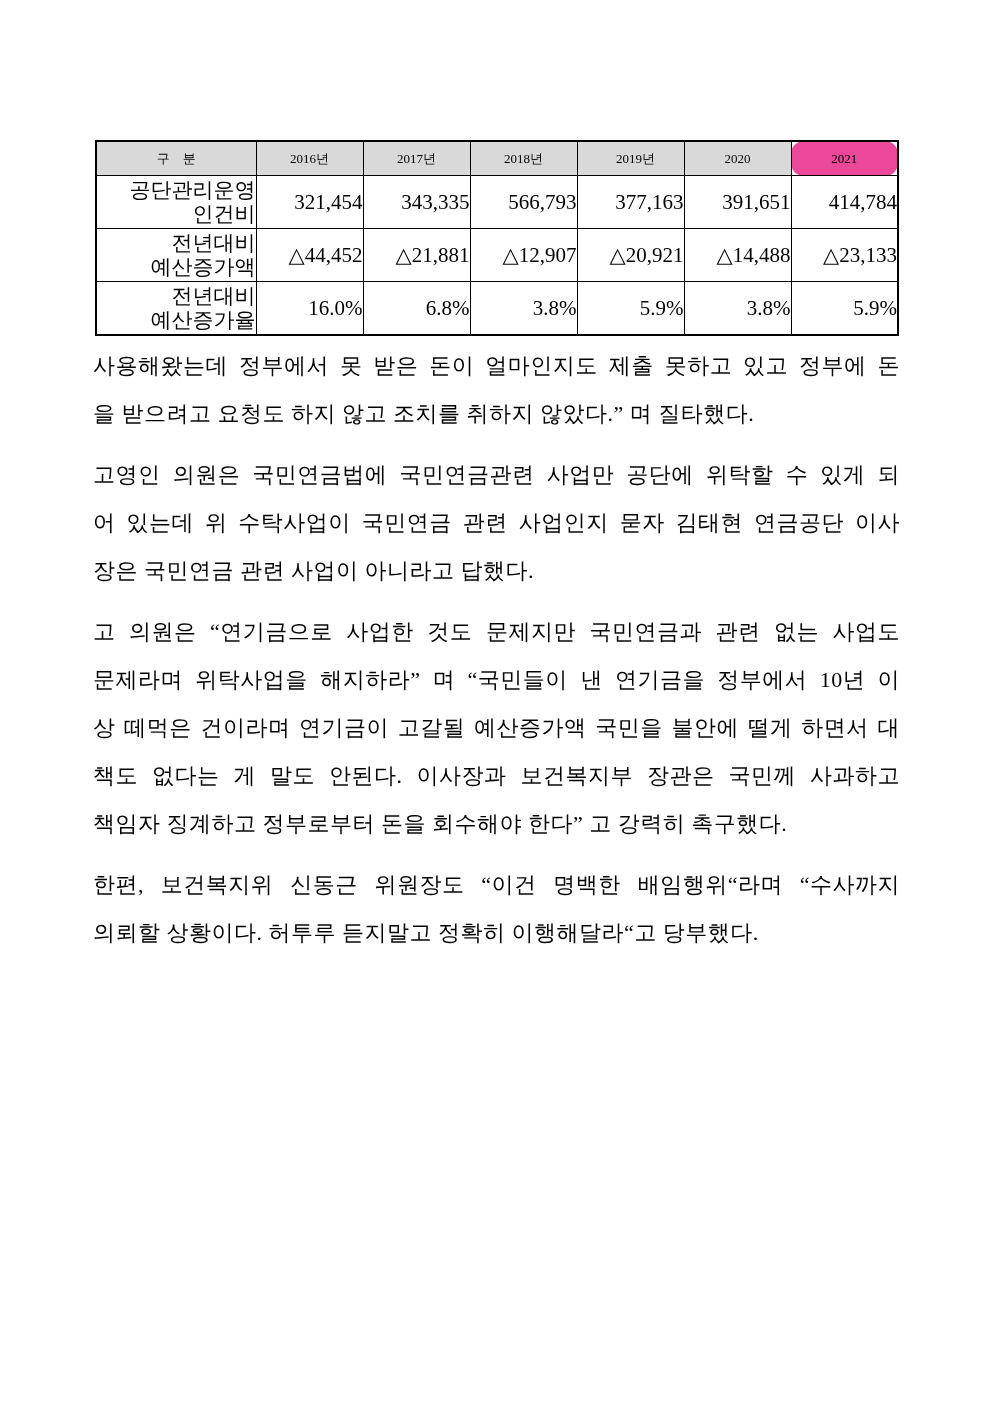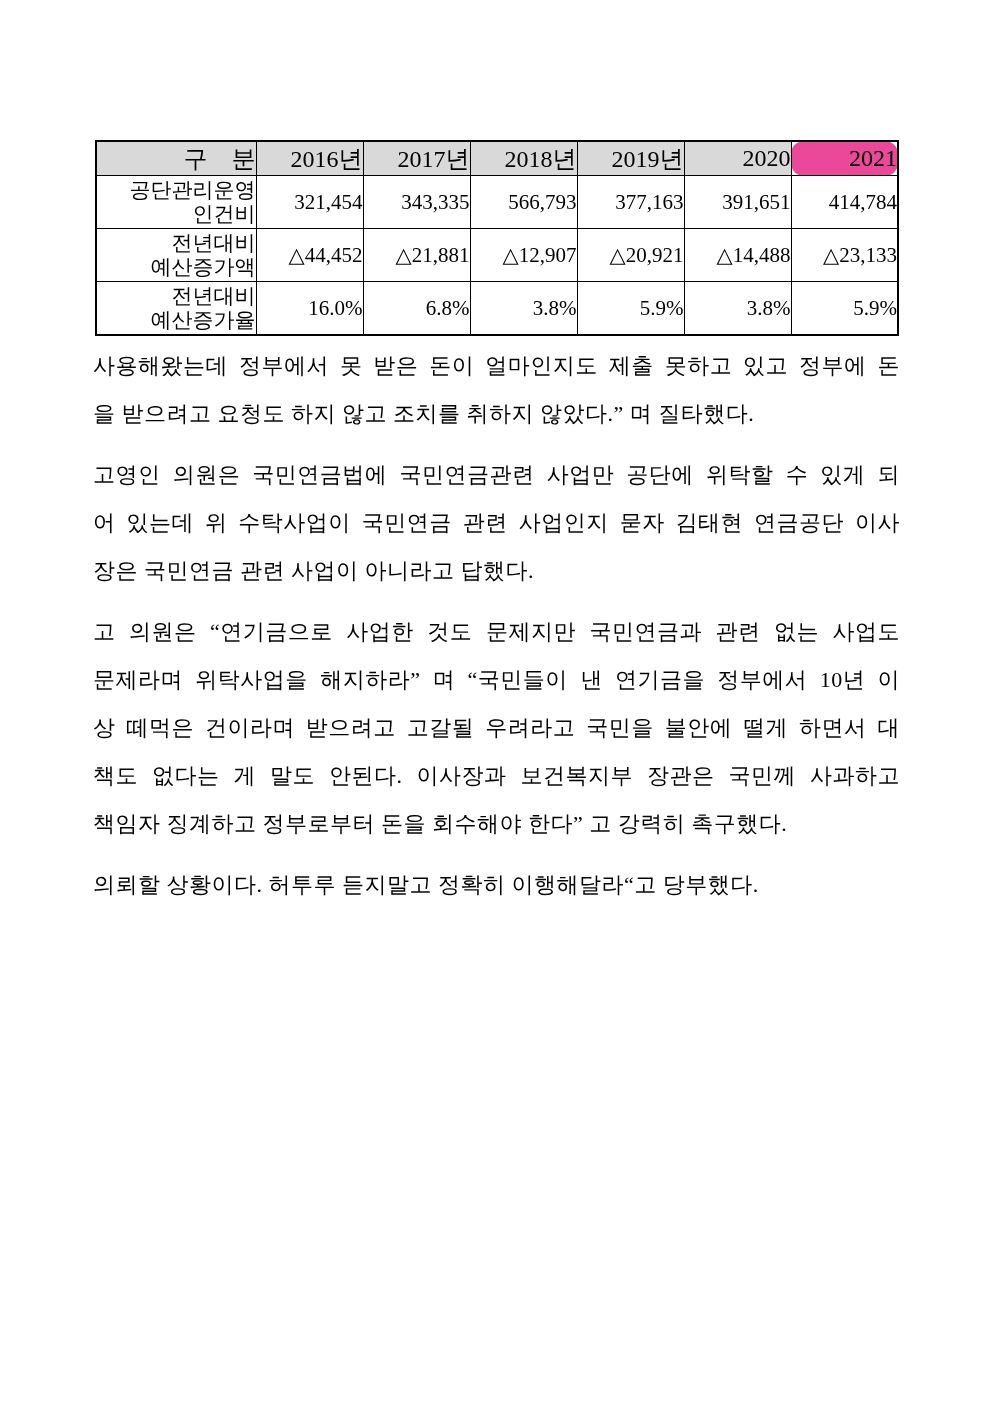--- a/index.html
+++ b/index.html
@@ -35,22 +35,22 @@
   table.budget col.col-year  { width: 107px; }
   table.budget th,
   table.budget td {
     border: 1px solid #000000;
     padding: 0;
     font-weight: normal;
     text-align: right;
   }
   table.budget thead th {
     height: 33px;
-    font-size: 24px;
-    text-align: right;
+    font-size: 13px;
+    text-align: center;
     vertical-align: middle;
   }
   table.budget tbody td {
     height: 52px;
     font-size: 21px;
     vertical-align: middle;
   }
   td.label-cell { text-align: center; }
   .label-line { line-height: 24px; font-size: 21px; }
   td.value-cell {
@@ -150,23 +150,24 @@
           <div class="line para-end">을 받으려고 요청도 하지 않고 조치를 취하지 않았다.” 며 질타했다.</div>
         </div>
         <div class="paragraph">
           <div class="line">고영인 의원은 국민연금법에 국민연금관련 사업만 공단에 위탁할 수 있게 되</div>
           <div class="line">어 있는데 위 수탁사업이 국민연금 관련 사업인지 묻자 김태현 연금공단 이사</div>
           <div class="line para-end">장은 국민연금 관련 사업이 아니라고 답했다.</div>
         </div>
         <div class="paragraph">
           <div class="line">고 의원은  “연기금으로 사업한 것도 문제지만 국민연금과 관련 없는 사업도</div>
           <div class="line">문제라며 위탁사업을 해지하라” 며  “국민들이 낸 연기금을 정부에서 10년 이</div>
-          <div class="line">상 떼먹은 건이라며 받으려고 고갈될 우려라고 국민을 불안에 떨게 하면서 대</div>
+          <div class="line">상 떼먹은 건이라며 연기금이 고갈될 예산증가액 국민을 불안에 떨게 하면서 대</div>
           <div class="line">책도 없다는 게 말도 안된다. 이사장과 보건복지부 장관은 국민께 사과하고</div>
           <div class="line para-end">책임자 징계하고 정부로부터 돈을 회수해야 한다” 고 강력히 촉구했다.</div>
         </div>
         <div class="paragraph">
+          <div class="line">한편, 보건복지위 신동근 위원장도  “이건 명백한 배임행위“라며 “수사까지</div>
           <div class="line para-end">의뢰할 상황이다. 허투루 듣지말고 정확히 이행해달라“고 당부했다.</div>
         </div>
       </div>
 
   </div>
 </div>
 
 </body></html>

